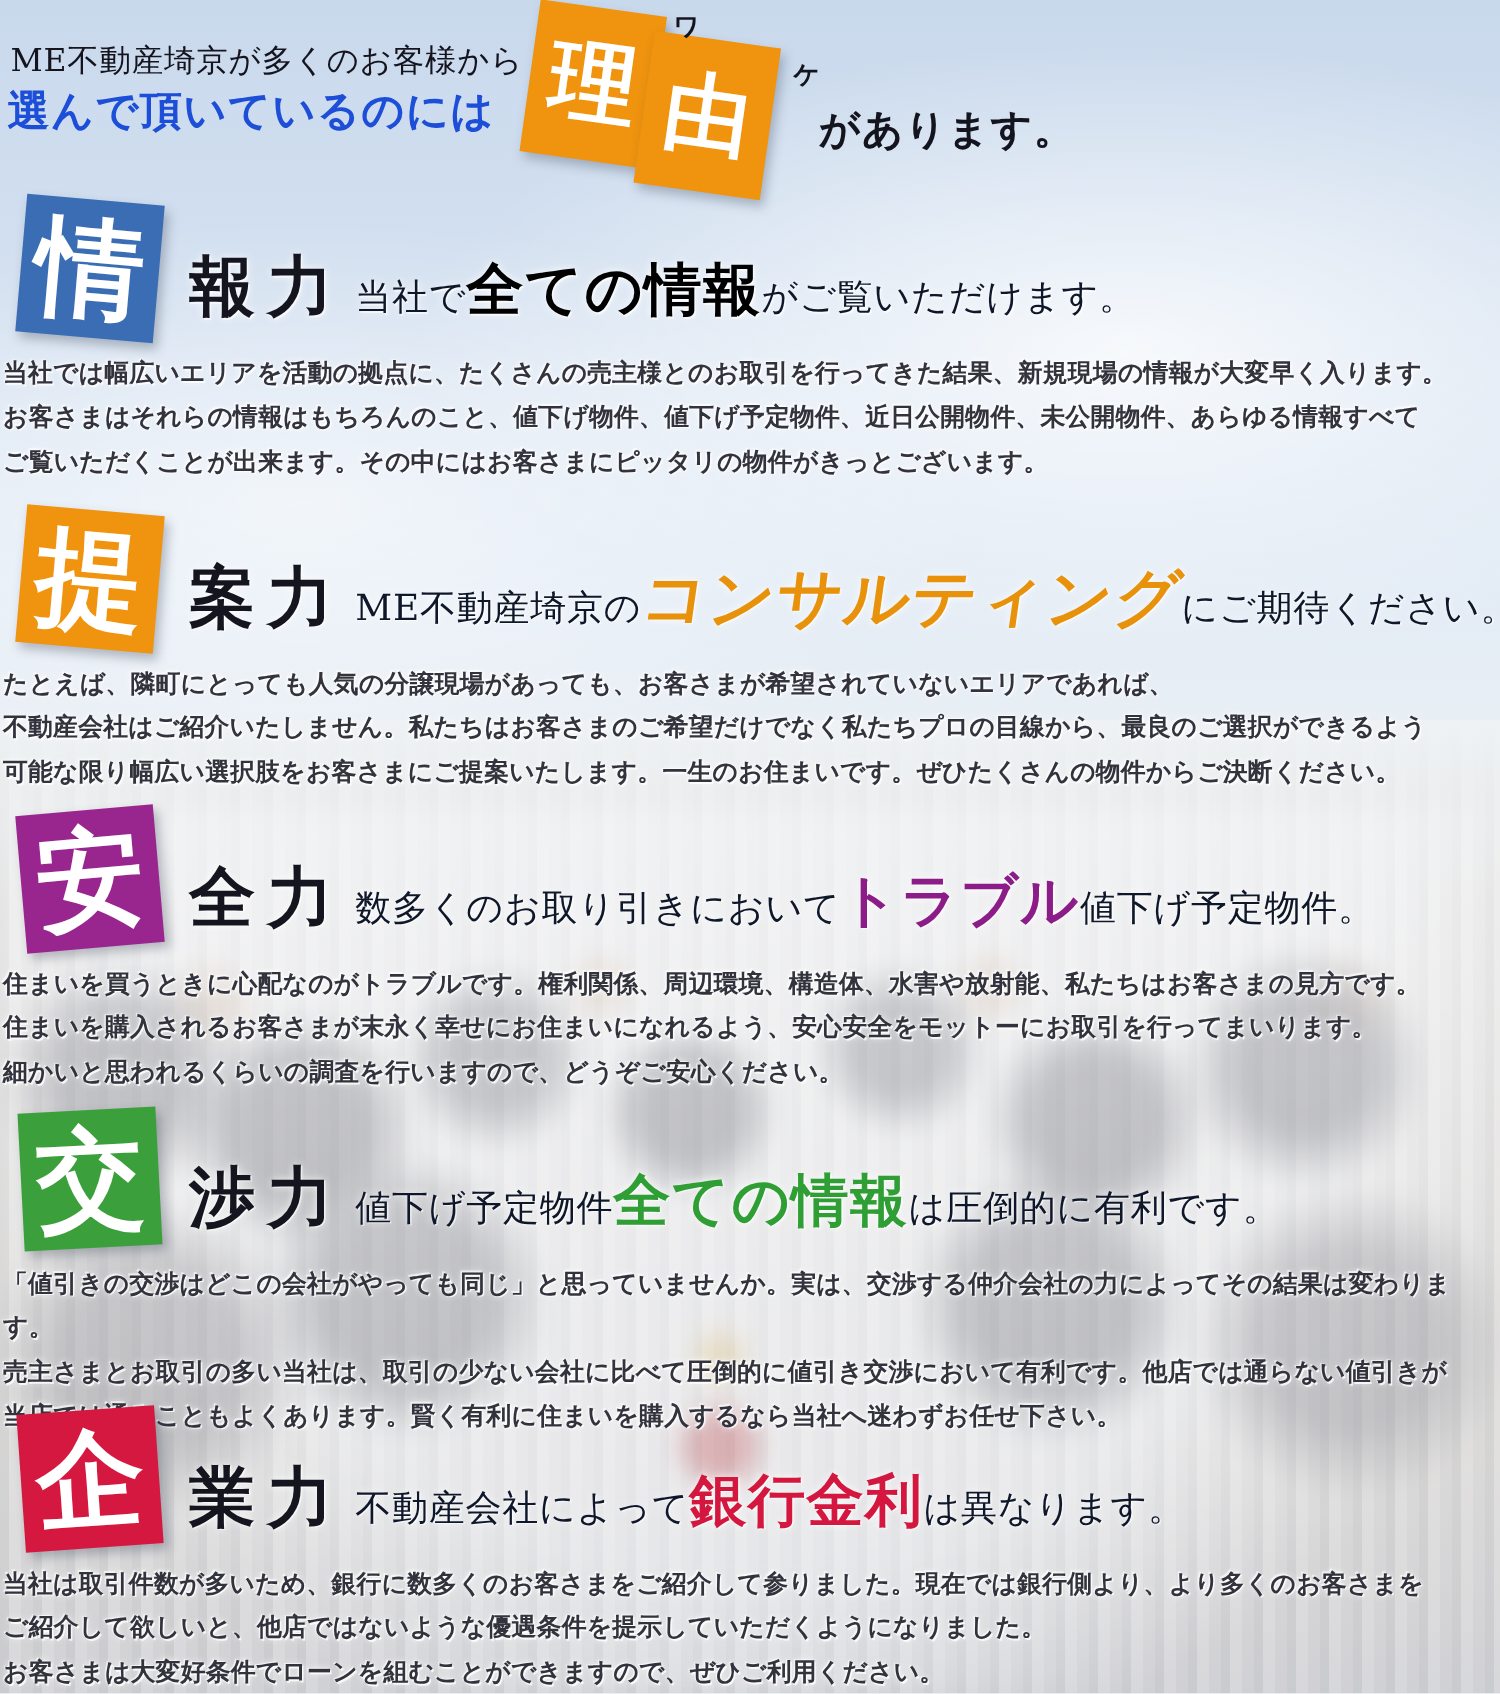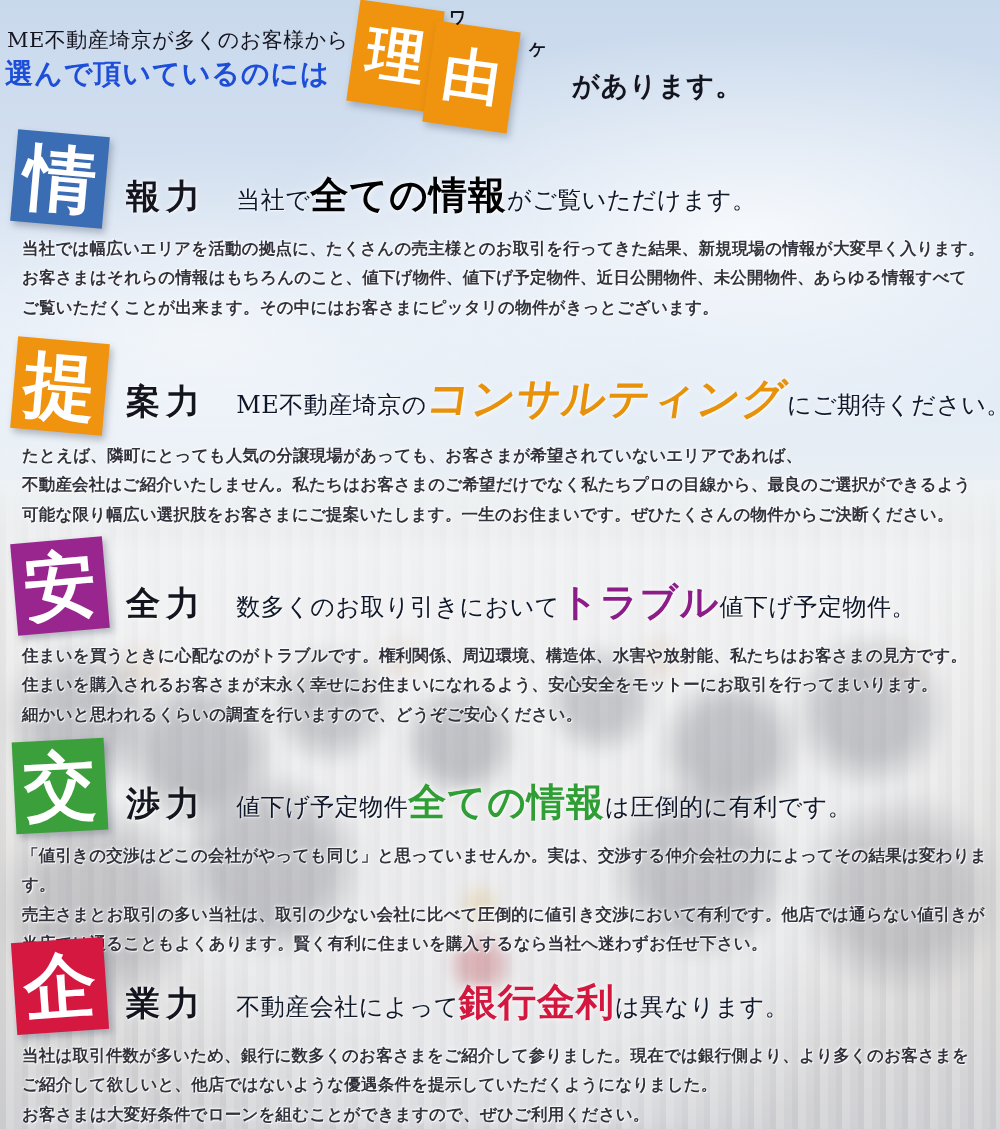--- a/index.html
+++ b/index.html
@@ -60,47 +60,47 @@
     position:absolute; width:85px; height:102px; background:#f0930e;
     display:flex; align-items:center; justify-content:center;
     color:#fff; font-size:58px; font-weight:bold;
     box-shadow:3px 4px 7px rgba(70,80,100,.35);
   }
   .card-ri { left:353px; top:5px;  transform:rotate(8deg); }
   .card-yu { left:429px; top:26px; transform:rotate(8deg); }
   .furigana { position:absolute; font-size:17px; font-weight:bold; color:#14141e; }
   .furi-wa { left:449px; top:6px; }
   .furi-ke { left:529px; top:38px; }
-  .intro-suffix { position:absolute; left:572px; top:68px; font-size:27px; font-weight:bold; color:#14141e; letter-spacing:1px; }
+  .intro-suffix { position:absolute; left:546px; top:68px; font-size:27px; font-weight:bold; color:#14141e; letter-spacing:1px; }
   
   .sec { position:absolute; left:0; width:1000px; }
   .sec-1 { top:129px; } .sec-2 { top:336px; } .sec-3 { top:536px; } .sec-4 { top:736px; } .sec-5 { top:936px; }
   .sec-head { display:flex; align-items:flex-end; padding-left:14px; height:96px; }
   .badge {
     flex:none; width:92px; height:92px; display:flex; align-items:center; justify-content:center;
     color:#fff; font-size:72px; font-weight:bold; line-height:1;
     box-shadow:3px 4px 7px rgba(60,70,90,.35);
   }
   .s1 .badge { background:#3a6db3; transform:rotate(5deg); }
   .s2 .badge { background:#f0930e; transform:rotate(5deg); }
   .s3 .badge { background:#99268e; transform:rotate(-5deg); }
   .s4 .badge { background:#3ba03b; transform:rotate(-3deg); }
   .s5 .badge { background:#d41840; transform:rotate(-4deg); }
   .headline { margin-left:20px; margin-bottom:4px; white-space:nowrap;
     text-shadow:0 0 6px rgba(255,255,255,.85), 1px 1px 0 rgba(255,255,255,.6); }
-  .suffix { font-size:34px; font-weight:bold; color:#15151f; letter-spacing:.18em; margin-right:30px; }
+  .suffix { font-size:44px; font-weight:bold; color:#15151f; letter-spacing:.18em; margin-right:7px; }
   .catch-pre, .catch-post { font-size:24px; font-weight:normal; color:#0f172a; letter-spacing:.5px; }
   .catch-hl { font-size:38px; font-weight:bold; letter-spacing:1px; }
   .s1 .catch-hl { color:#000000; }
   .s2 .catch-hl { color:#e8910a; font-size:43px; display:inline-block; transform:skewX(-8deg); }
   .s3 .catch-hl { color:#8c1d88; }
   .s4 .catch-hl { color:#2e9e35; }
   .s5 .catch-hl { color:#d3173e; }
   .body {
-    margin-top:9px; padding-left:22px; font-size:16.5px; font-weight:bold; color:#33333e;
+    margin-top:9px; padding-left:2px; font-size:16.5px; font-weight:bold; color:#33333e;
     line-height:1.78; letter-spacing:.2px;
     text-shadow:0 0 5px rgba(255,255,255,.95), 1px 1px 0 rgba(255,255,255,.8), -1px -1px 0 rgba(255,255,255,.6);
   }
 </style>
 </head>
 <body>
 
 <div class="page">
   <div class="bg-sky"></div>
   <div class="bg-photo"></div>

